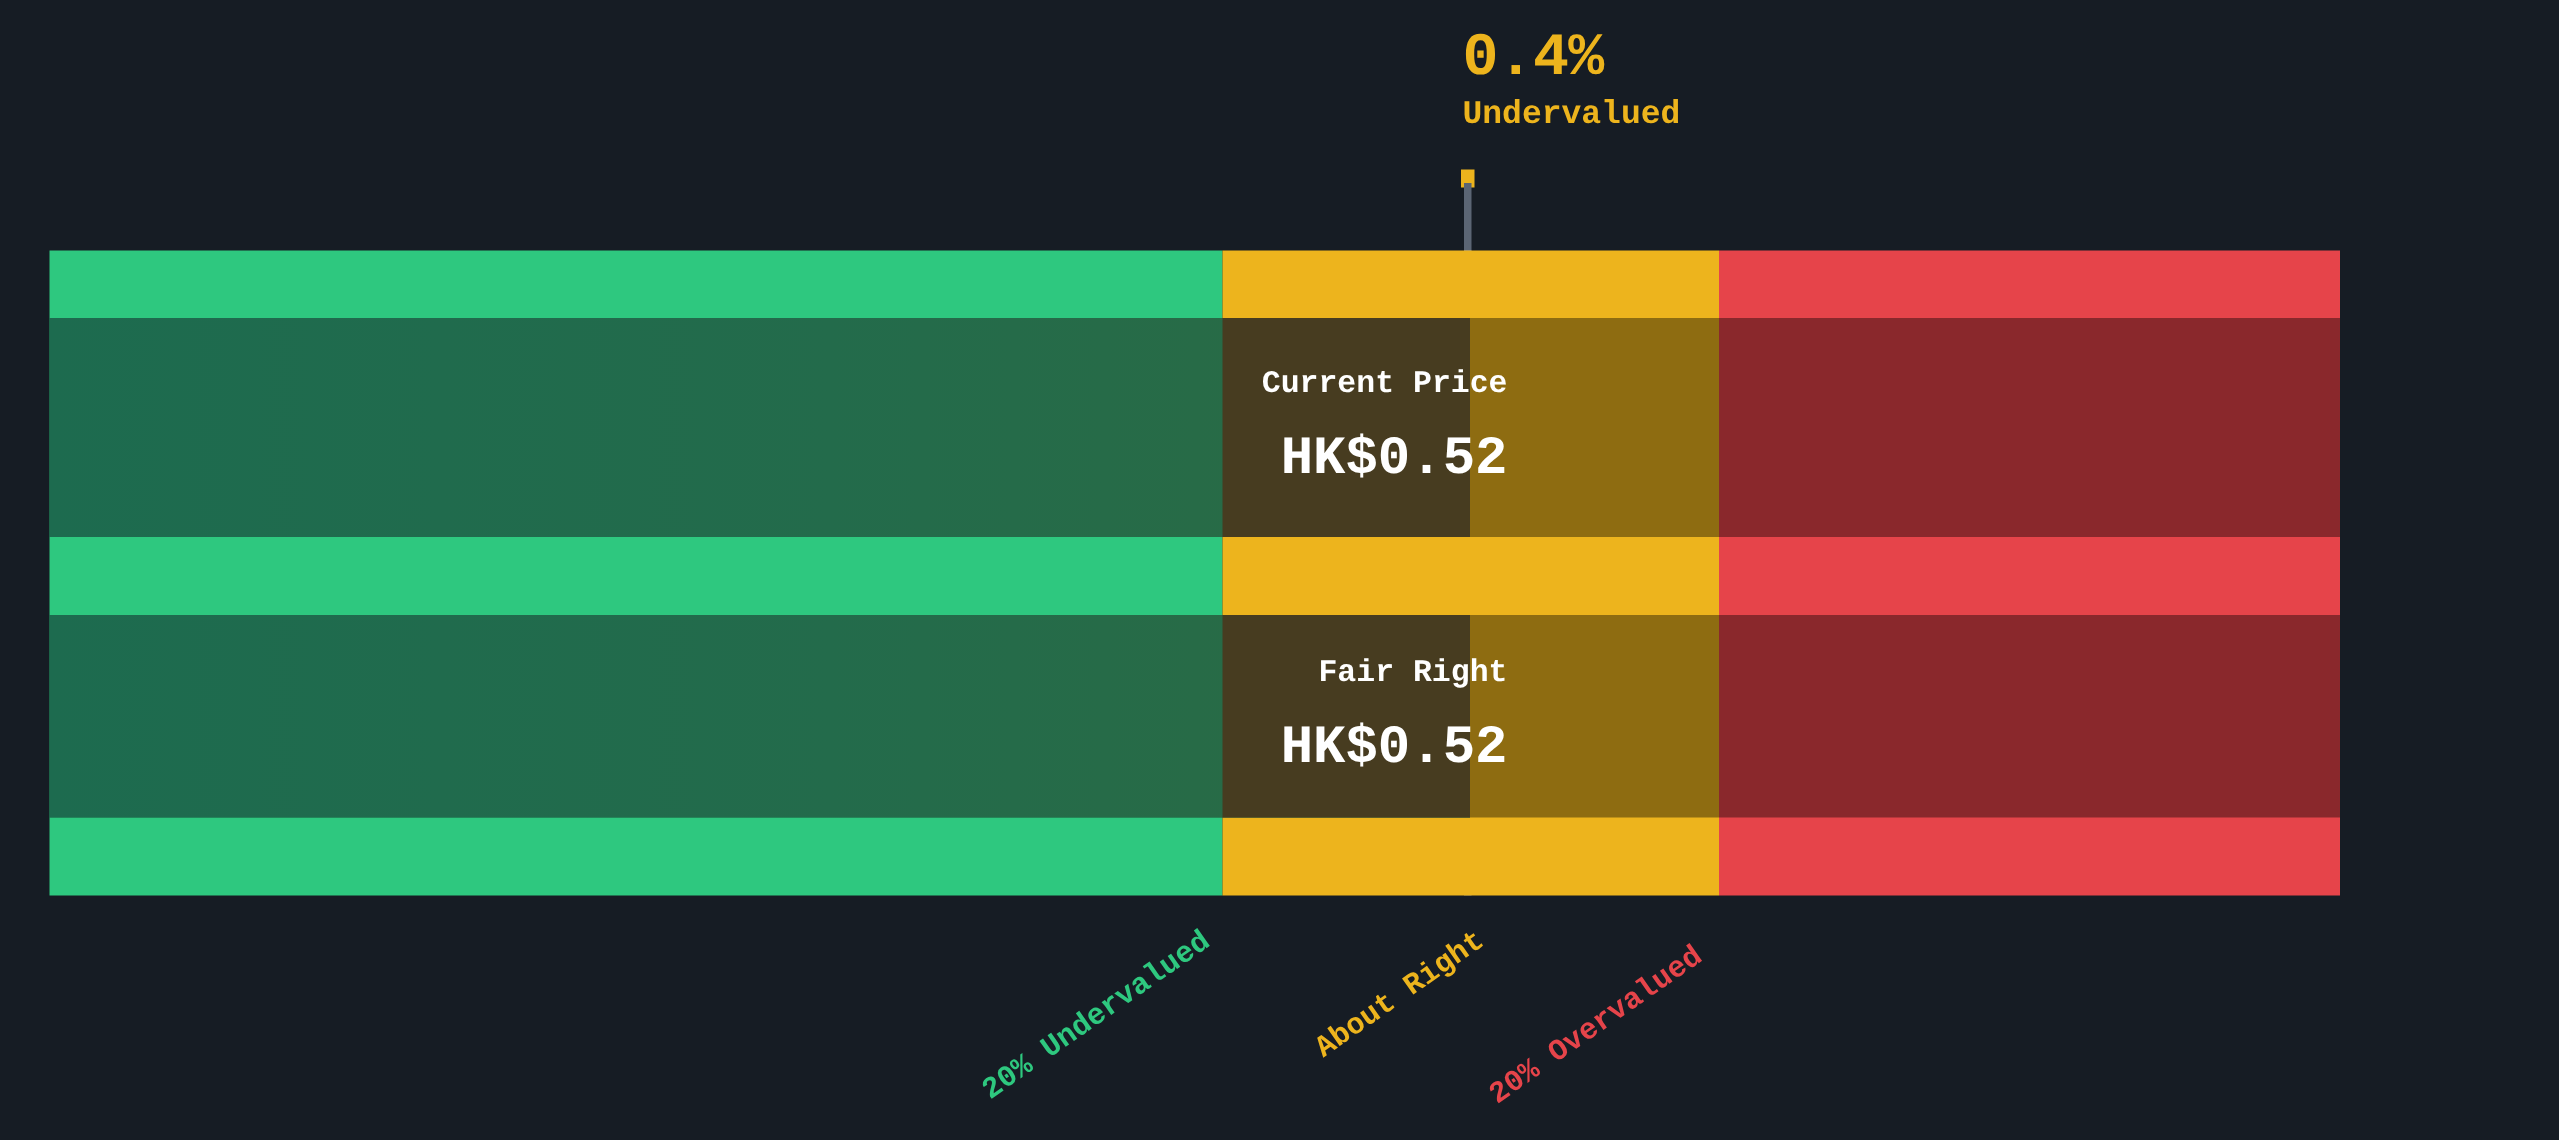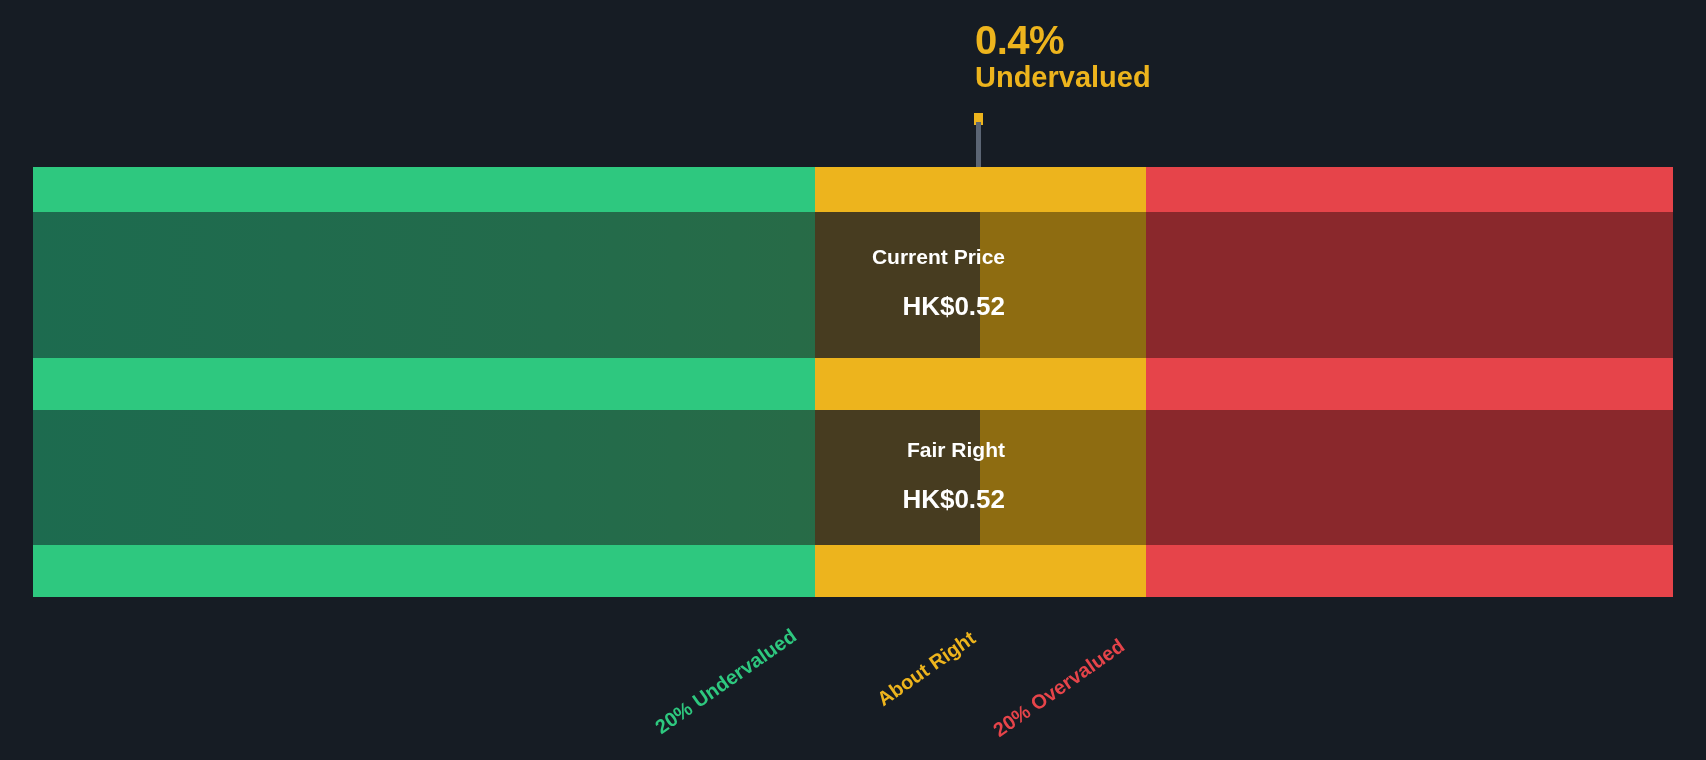--- a/index.html
+++ b/index.html
@@ -3,43 +3,43 @@
 <meta charset="utf-8">
 <title>Valuation Bar Chart</title>
 <style>
   html, body {
     margin: 0;
     padding: 0;
     background: #161c24;
   }
   #stage {
     position: relative;
-    width: 1706px;
+    width: 1560px;
     height: 760px;
     background: #161c24;
-    font-family: Liberation Sans, sans-serif;
+    font-family: Liberation Mono, monospace;
     overflow: hidden;
   }
 
   
   #callout {
     position: absolute;
     left: 975px;
     top: 18px;
     color: #edb41d;
     white-space: nowrap;
   }
   #callout .pct {
     font-size: 40px;
     font-weight: 700;
     line-height: 44px;
     letter-spacing: -0.5px;
   }
   #callout .state {
-    font-size: 29px;
+    font-size: 22px;
     font-weight: 700;
     line-height: 26px;
     margin-top: 2px;
   }
 
   
   #marker-cap {
     position: absolute;
     left: 974px;
     top: 113px;
@@ -125,21 +125,21 @@
     color: #ffffff;
     z-index: 3;
     white-space: nowrap;
   }
   .bar-labels .name {
     font-size: 21px;
     font-weight: 700;
     line-height: 26px;
   }
   .bar-labels .amount {
-    font-size: 26px;
+    font-size: 36px;
     font-weight: 700;
     line-height: 40px;
     margin-top: 16px;
   }
 
   
   .axis-caption {
     position: absolute;
     font-size: 20px;
     font-weight: 700;

